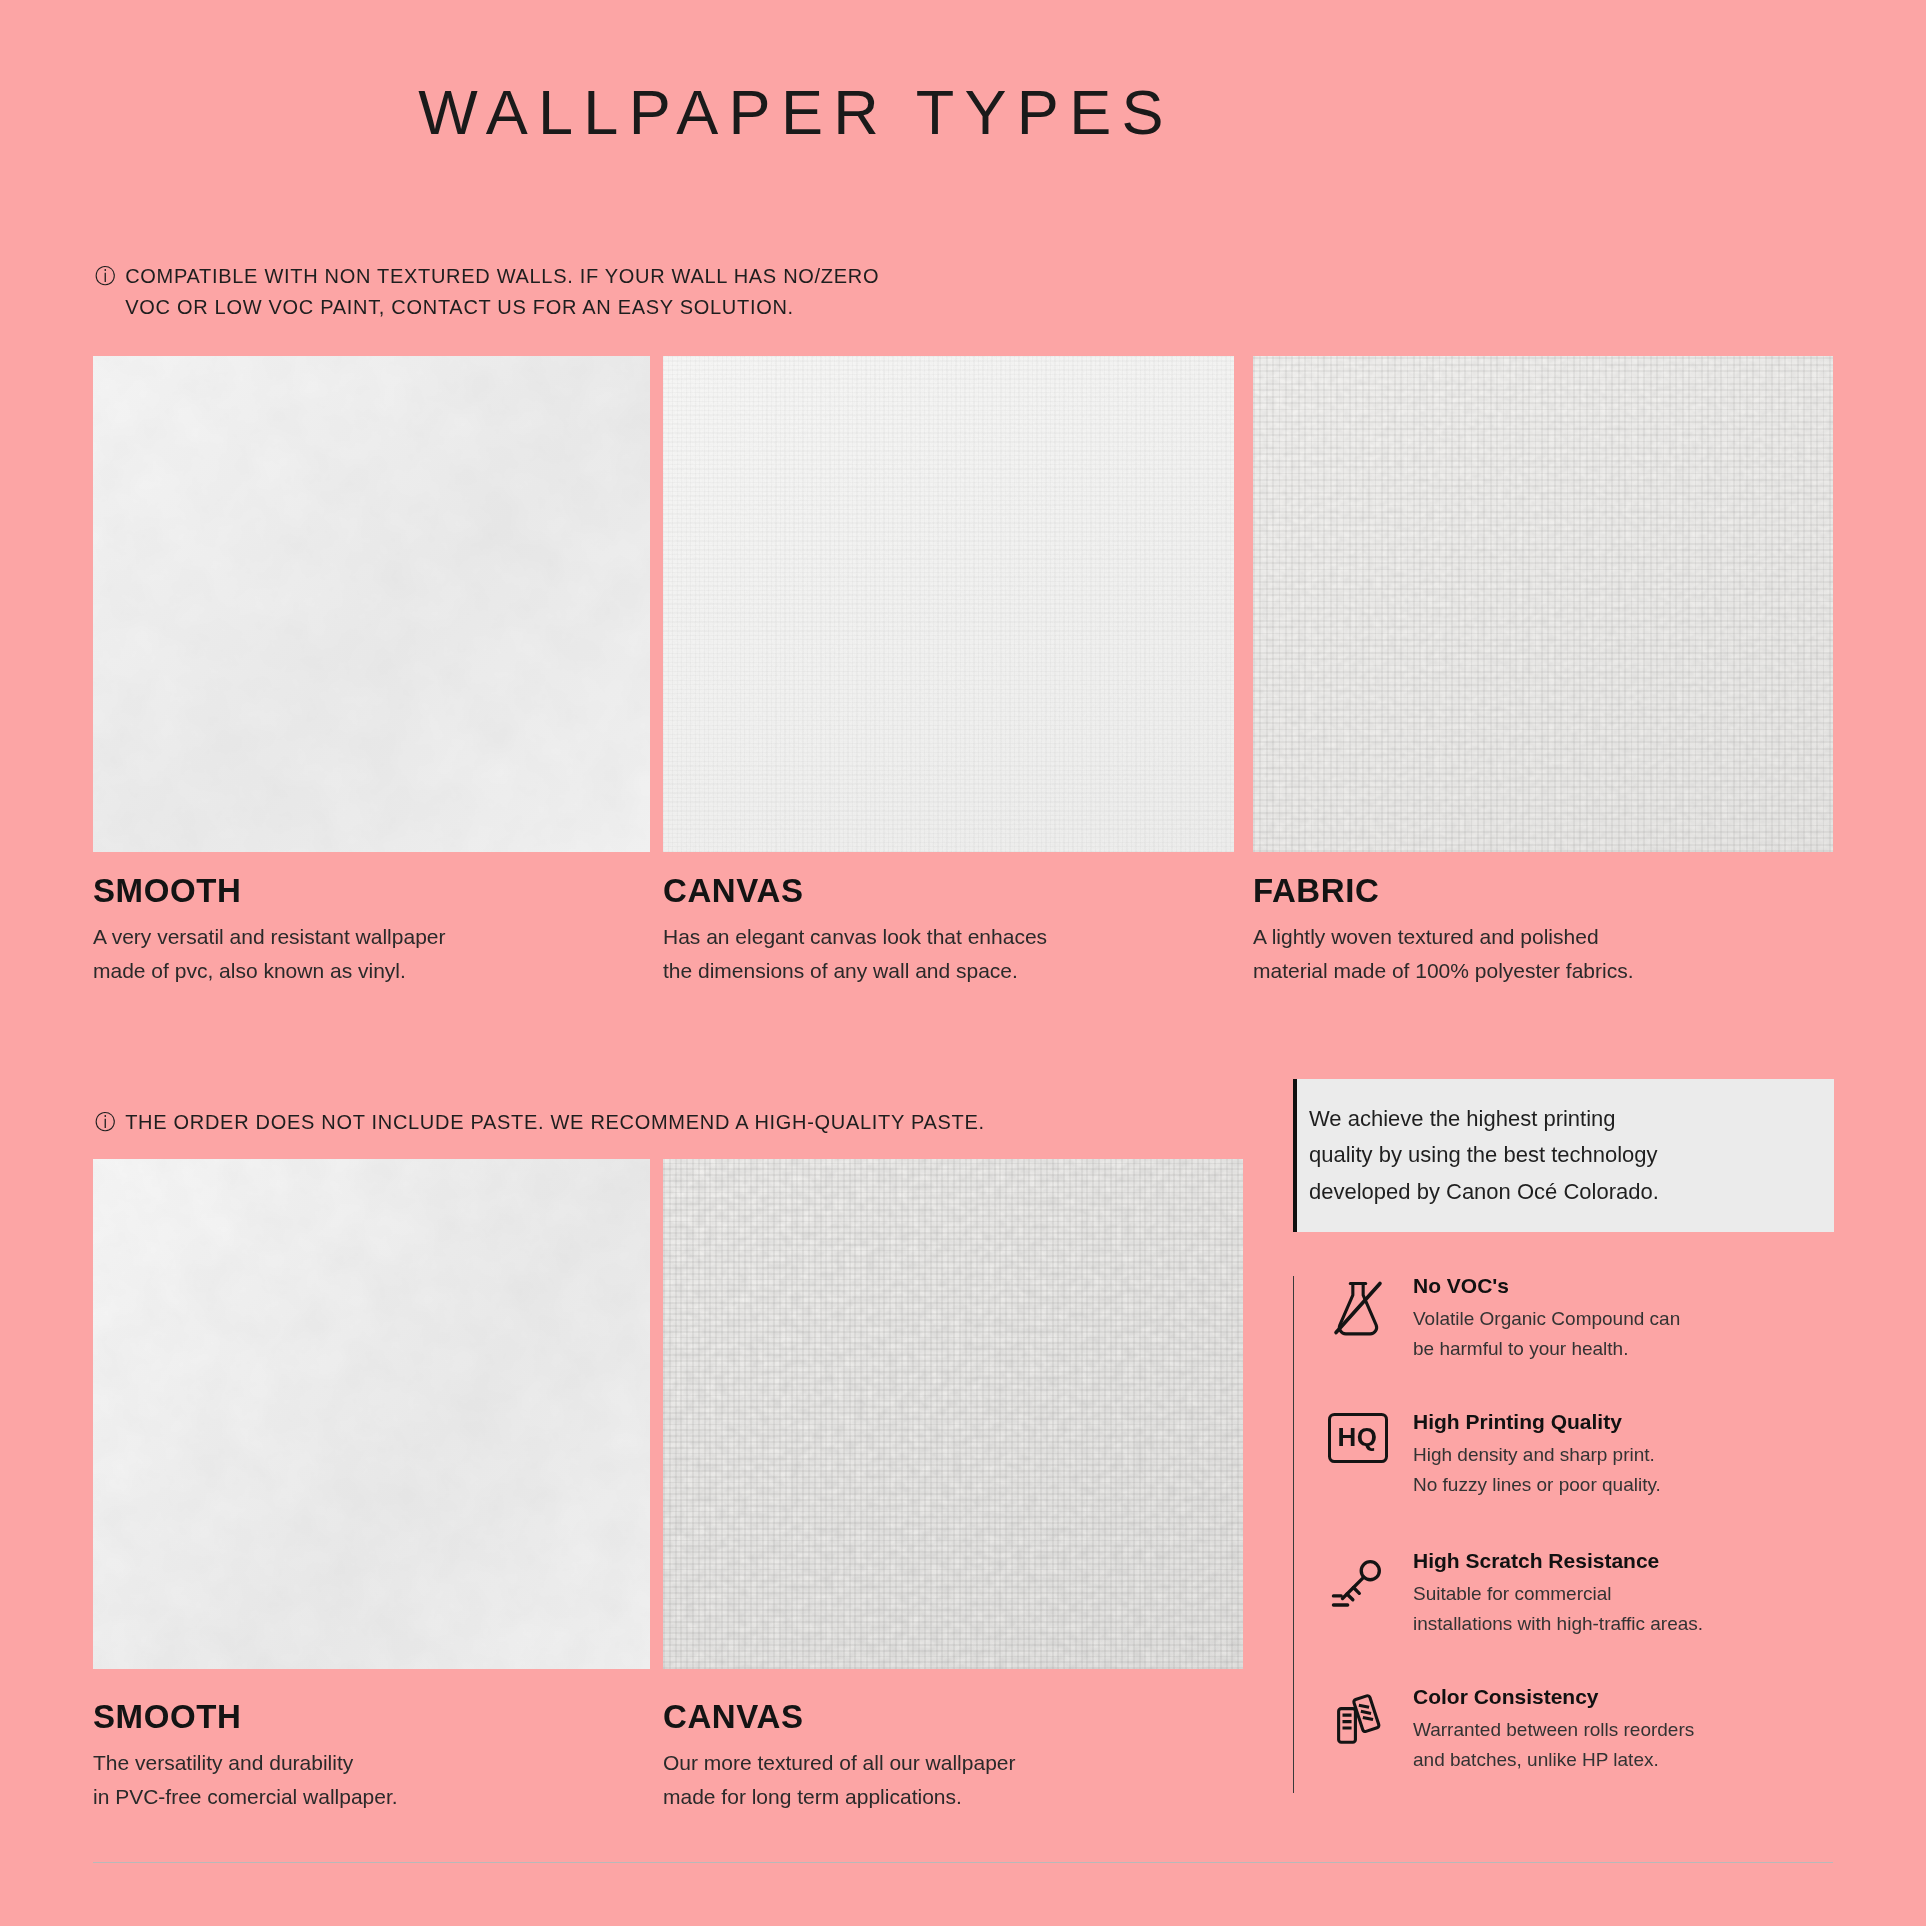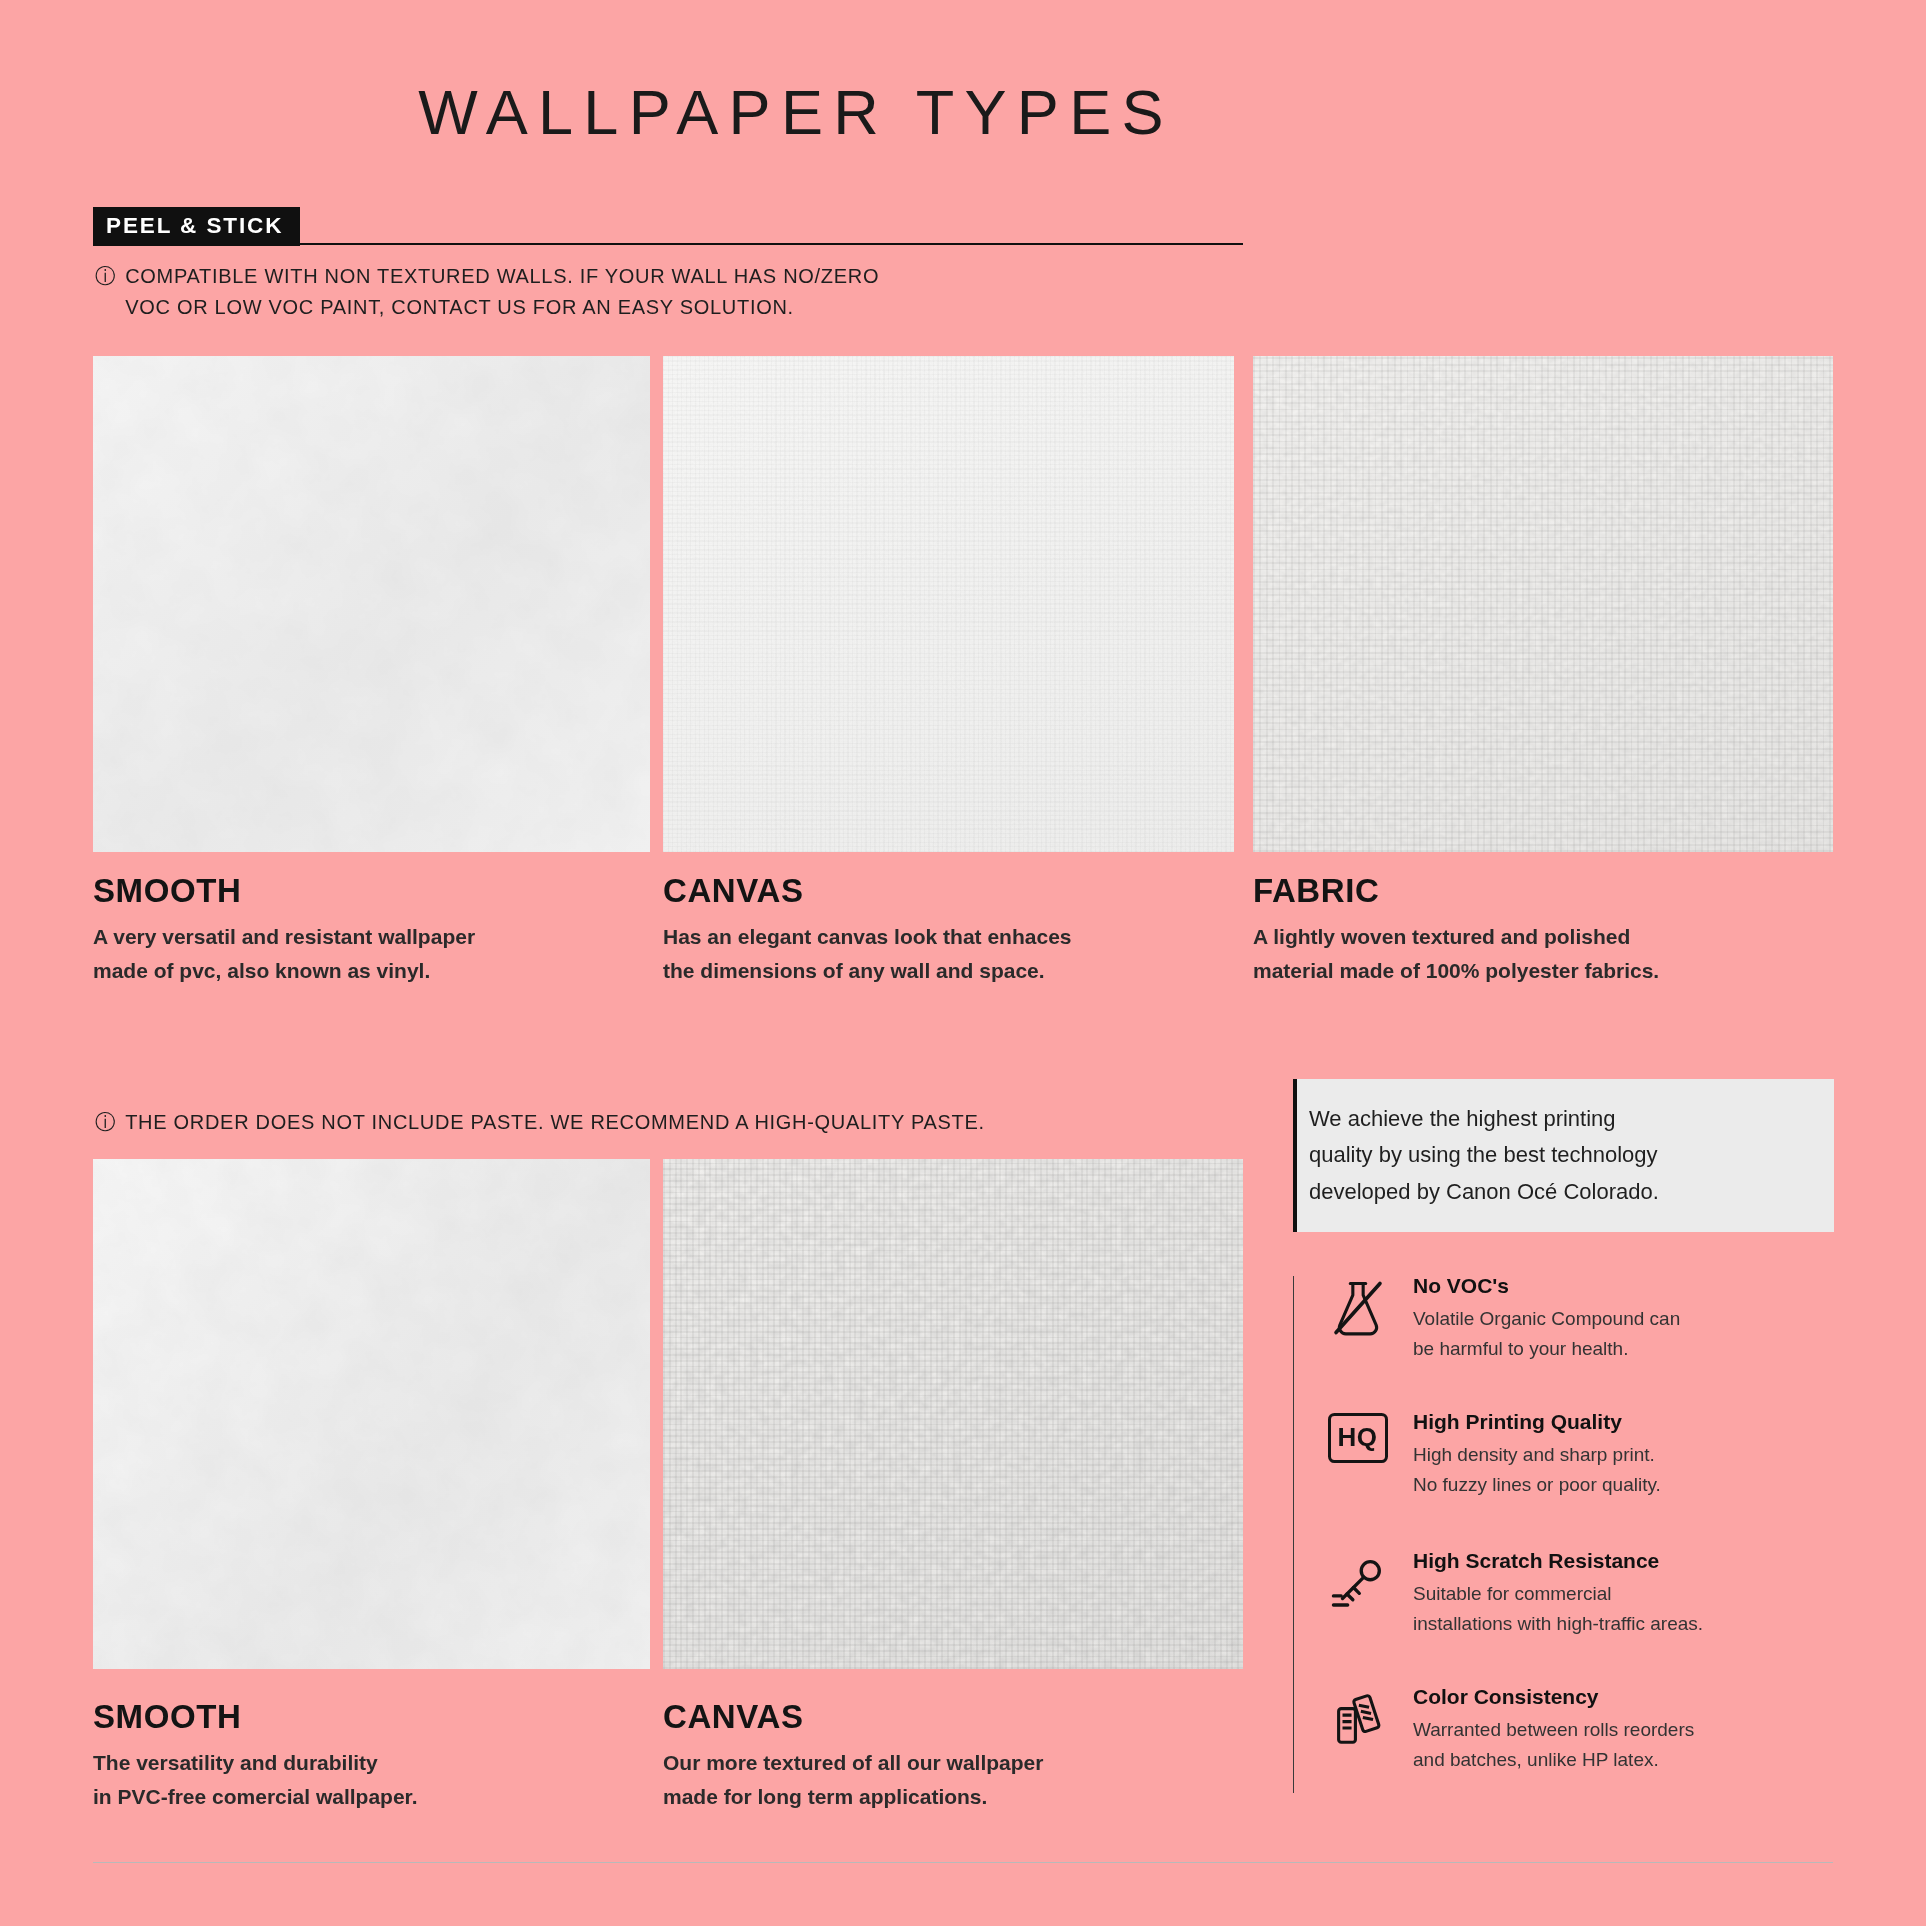--- a/index.html
+++ b/index.html
@@ -41,21 +41,21 @@
       repeating-linear-gradient(90deg,rgba(0,0,0,0.05) 0 1.9px,transparent 1.9px 6.4px),
       linear-gradient(150deg,#f6f5f3,#ebeae8);}
   .tr-smooth{background:linear-gradient(125deg,#f8f8f8,#ebebeb 60%,#f2f2f2);}
   .tr-canvas{background:
       repeating-linear-gradient(0deg,rgba(0,0,0,0.055) 0 1.9px,transparent 1.9px 5.8px),
       repeating-linear-gradient(90deg,rgba(0,0,0,0.055) 0 1.9px,transparent 1.9px 5.8px),
       linear-gradient(150deg,#f4f3f1,#e8e7e5);}
 
   .cap{position:absolute;}
   .cap h3{margin:0 0 10.3px 0;font-size:33px;letter-spacing:0.6px;font-weight:700;color:#141414;}
-  .cap p{margin:0;font-size:21px;line-height:1.6;color:#2a2a2a;white-space:pre-line;font-weight:bold;}
+  .cap p{margin:0;font-size:21px;line-height:1.6;color:#2a2a2a;white-space:pre-line;}
   .capr1{top:872px;}
   .capr2{top:1698px;}
 
   .callout{position:absolute;left:1293px;top:1079px;width:541px;box-sizing:border-box;
            background:#ebebeb;border-left:4.5px solid #111111;padding:22px 12px;
            font-size:22px;line-height:1.65;color:#1f1f1f;white-space:pre-line;}
 
   .featline{position:absolute;left:1293px;top:1276px;height:517px;width:0;
             border-left:1.9px solid #3a3a3a;}
 
@@ -70,23 +70,20 @@
 
   .bottomline{position:absolute;left:93px;top:1862px;width:1740px;border-top:1.3px solid #b9b9b9;}
 </style>
 </head>
 <body>
 
 <div id="canvas">
 
   <div class="title">WALLPAPER TYPES</div>
 
-  <div class="rule rule1">
-    <div class="seclabel">PEEL &amp; STICK</div>
-  </div>
 
   <div class="note note1">
     <span class="ig">ⓘ</span>
     <span class="preline">COMPATIBLE WITH NON TEXTURED WALLS. IF YOUR WALL HAS NO/ZERO
 VOC OR LOW VOC PAINT, CONTACT US FOR AN EASY SOLUTION.</span>
   </div>
 
   <div class="swatch r1 sA ps-smooth">
     <svg preserveAspectRatio="none" viewBox="0 0 868 772" width="557" height="496">
       <filter id="n1">

